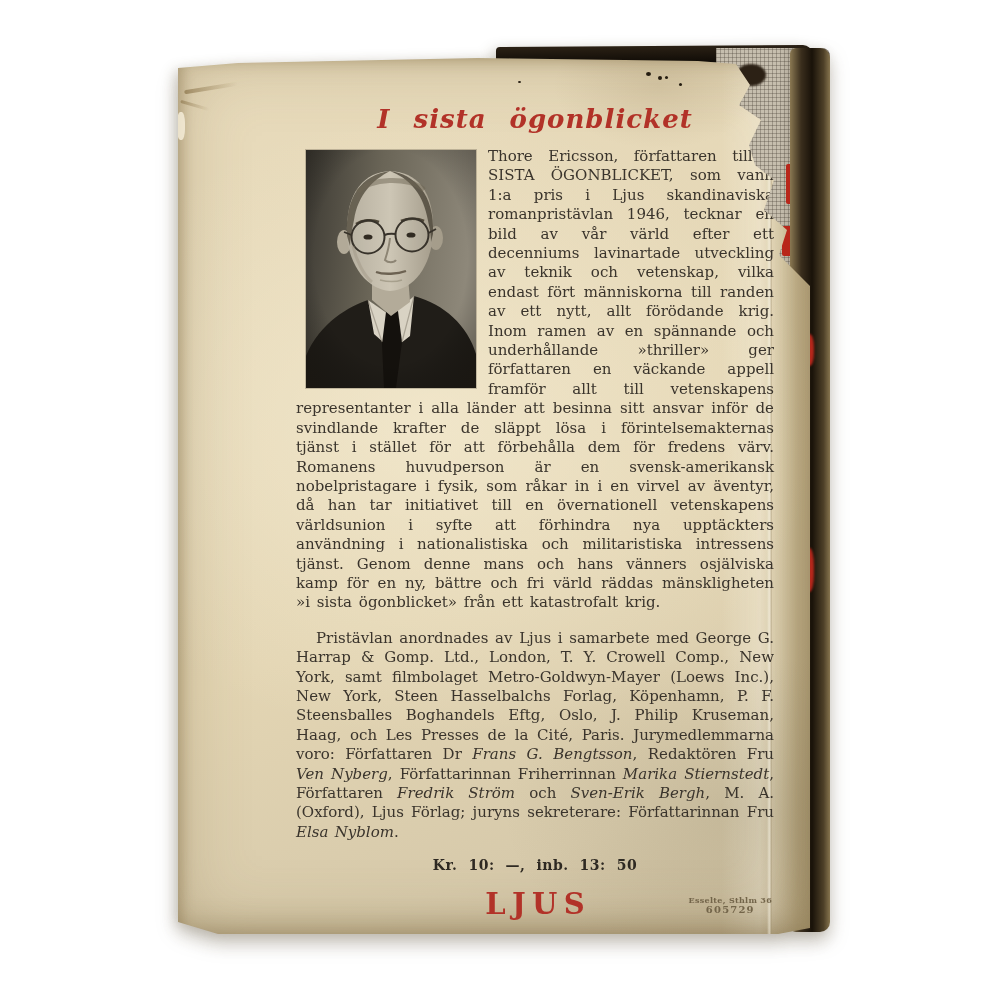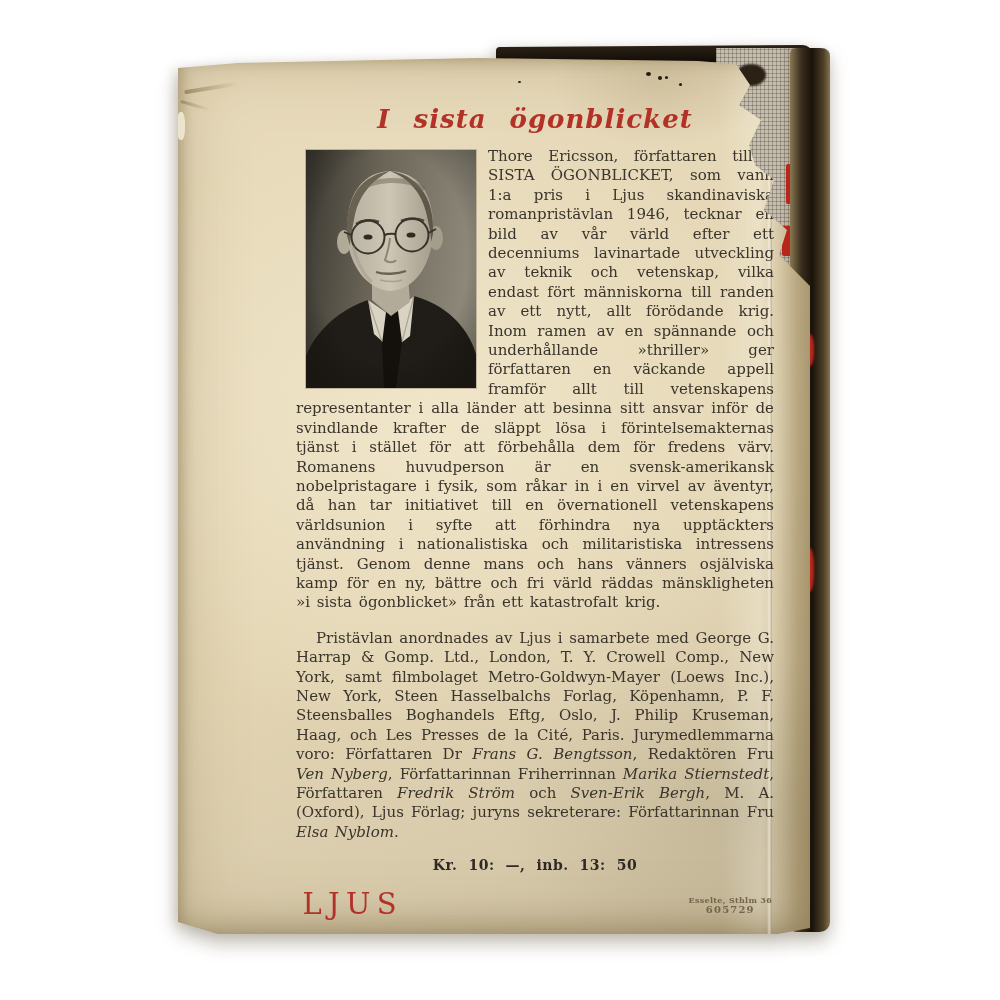--- a/index.html
+++ b/index.html
@@ -62,21 +62,21 @@
   .print-area{position:absolute;left:118px;top:0;width:478px;color:#3a342c;}
   .title{margin:46px 0 0;text-align:center;font-size:26px;font-style:italic;font-weight:bold;
         letter-spacing:1px;word-spacing:0.5em;}
   .blurb{margin-top:13px;font-size:15px;line-height:19.4px;text-align:justify;word-spacing:0.14em;}
   .contest{margin-top:16px;font-size:15px;line-height:19.4px;text-align:justify;word-spacing:0.1em;text-indent:20px;}
   .photo-fig{float:left;width:170px;height:238px;margin:3px 12px 5px 10px;box-shadow:0 0 0 1px rgba(60,52,40,.25);}
   .photo-fig svg{display:block;}
   .price{margin-top:9px;text-align:center;font-weight:bold;font-size:14px;letter-spacing:.5px;
         word-spacing:.4em;color:#2e2922;}
   .bottom-wrap{position:relative;}
-  .publisher{margin-top:4px;font-size:29px;font-weight:normal;letter-spacing:.22em;text-indent:.22em;}
+  .publisher{margin-top:4px;text-align:center;font-size:29px;font-weight:bold;letter-spacing:.22em;text-indent:.22em;}
   .accent{color:#b23228;}
   .printer{position:absolute;right:2px;top:38px;font-size:8px;line-height:10px;color:#73654a;
         text-align:center;font-weight:bold;letter-spacing:.3px;}
   .printer-num{font-size:10px;letter-spacing:1.2px;}
 </style>
 </head>
 <body>
 
 <div class="scene">
   <div class="book">

